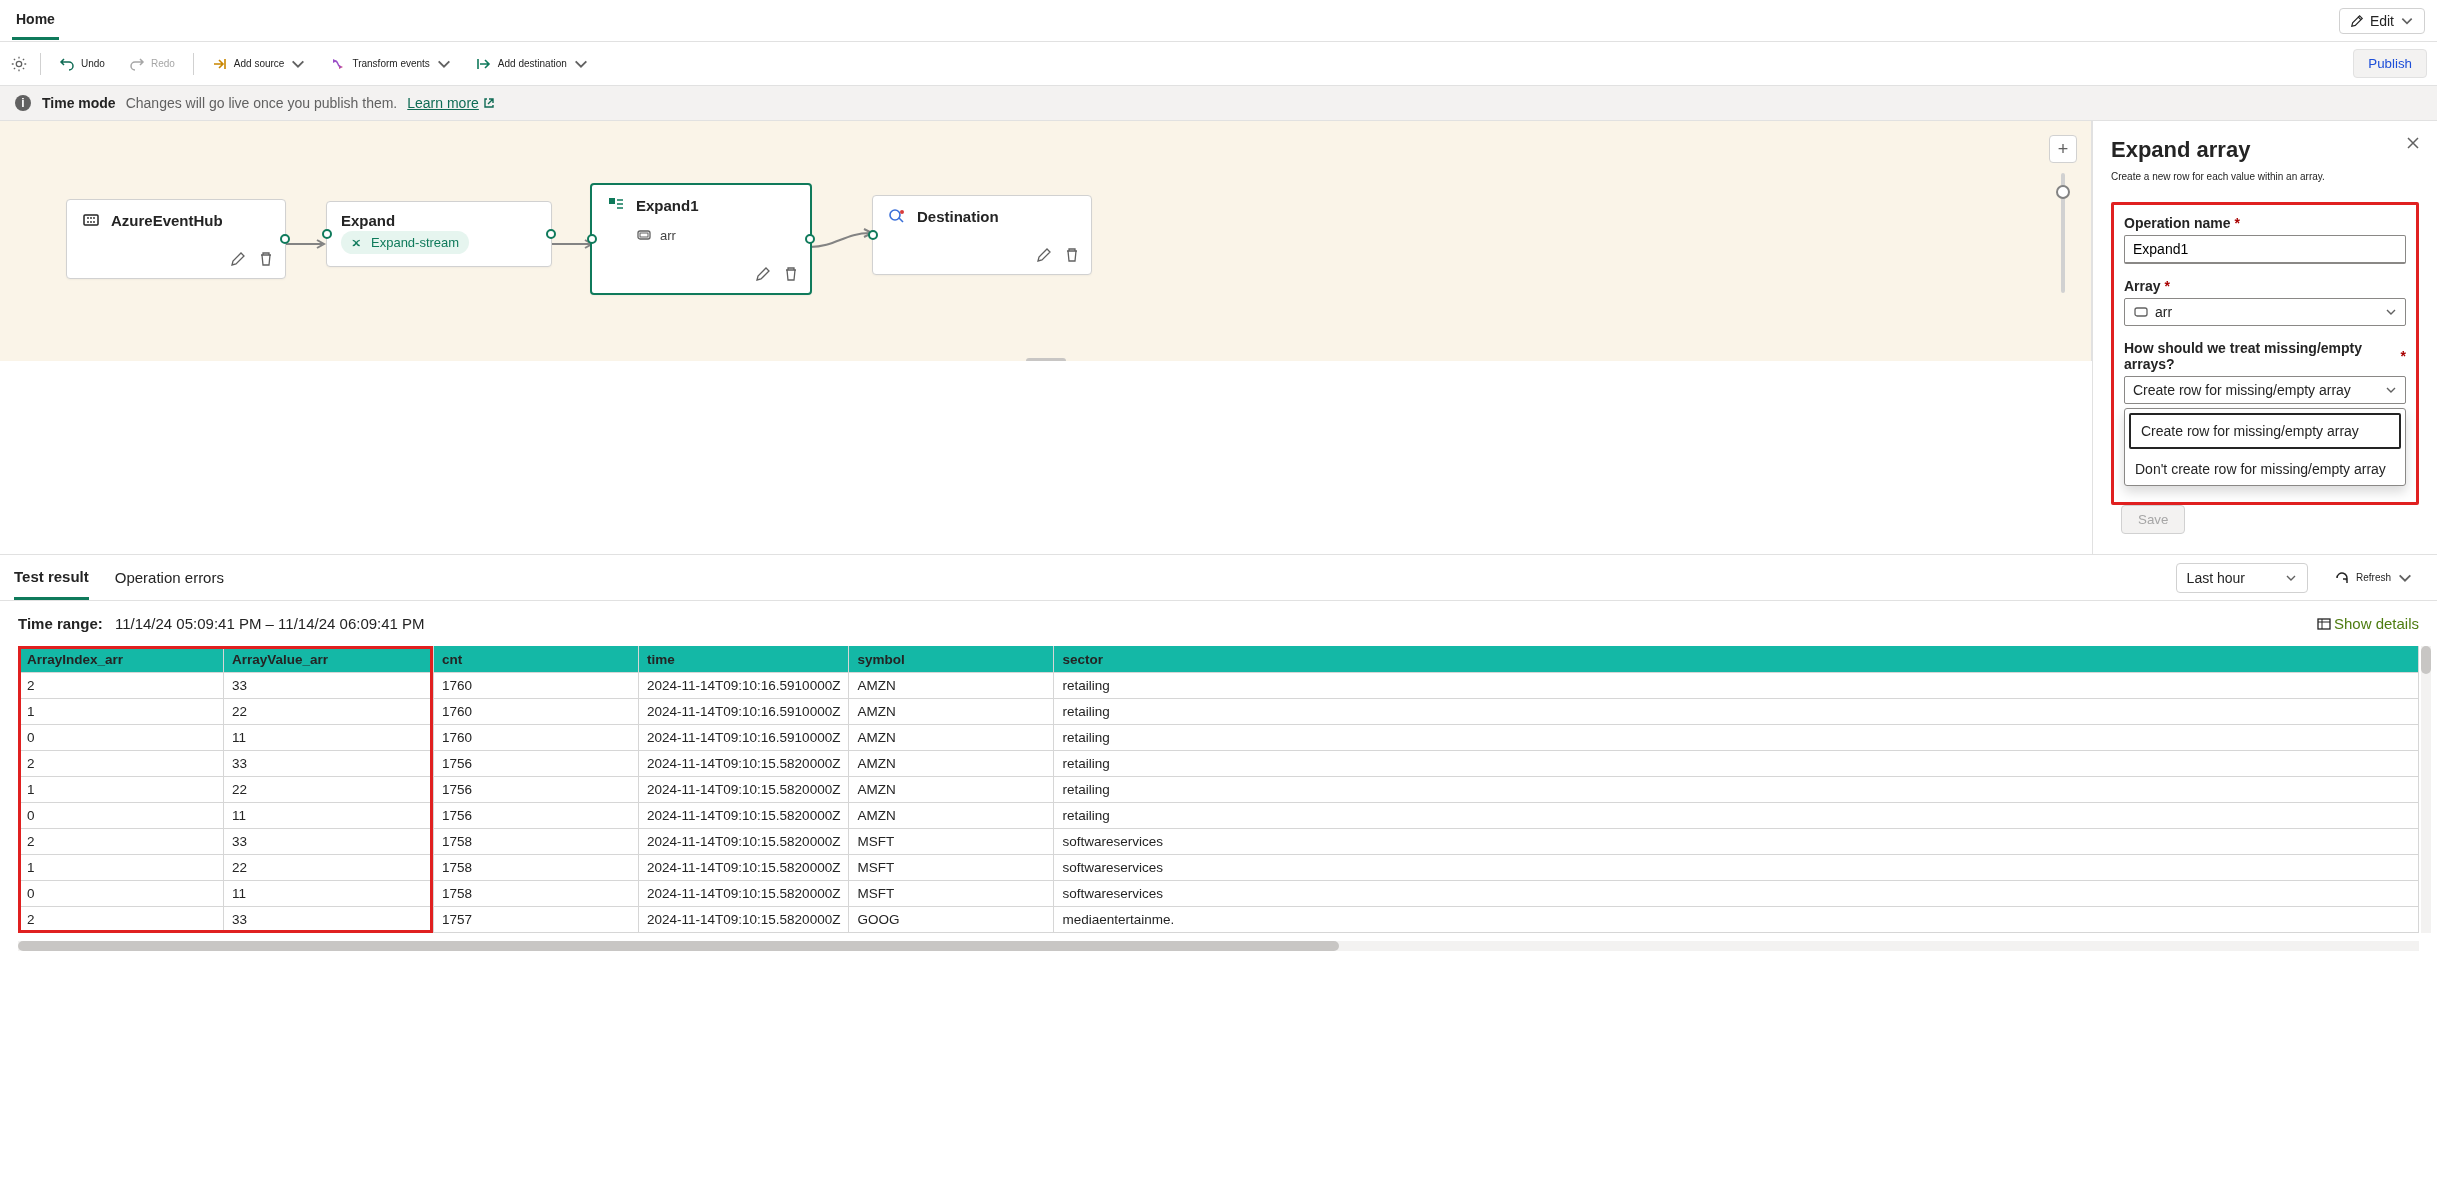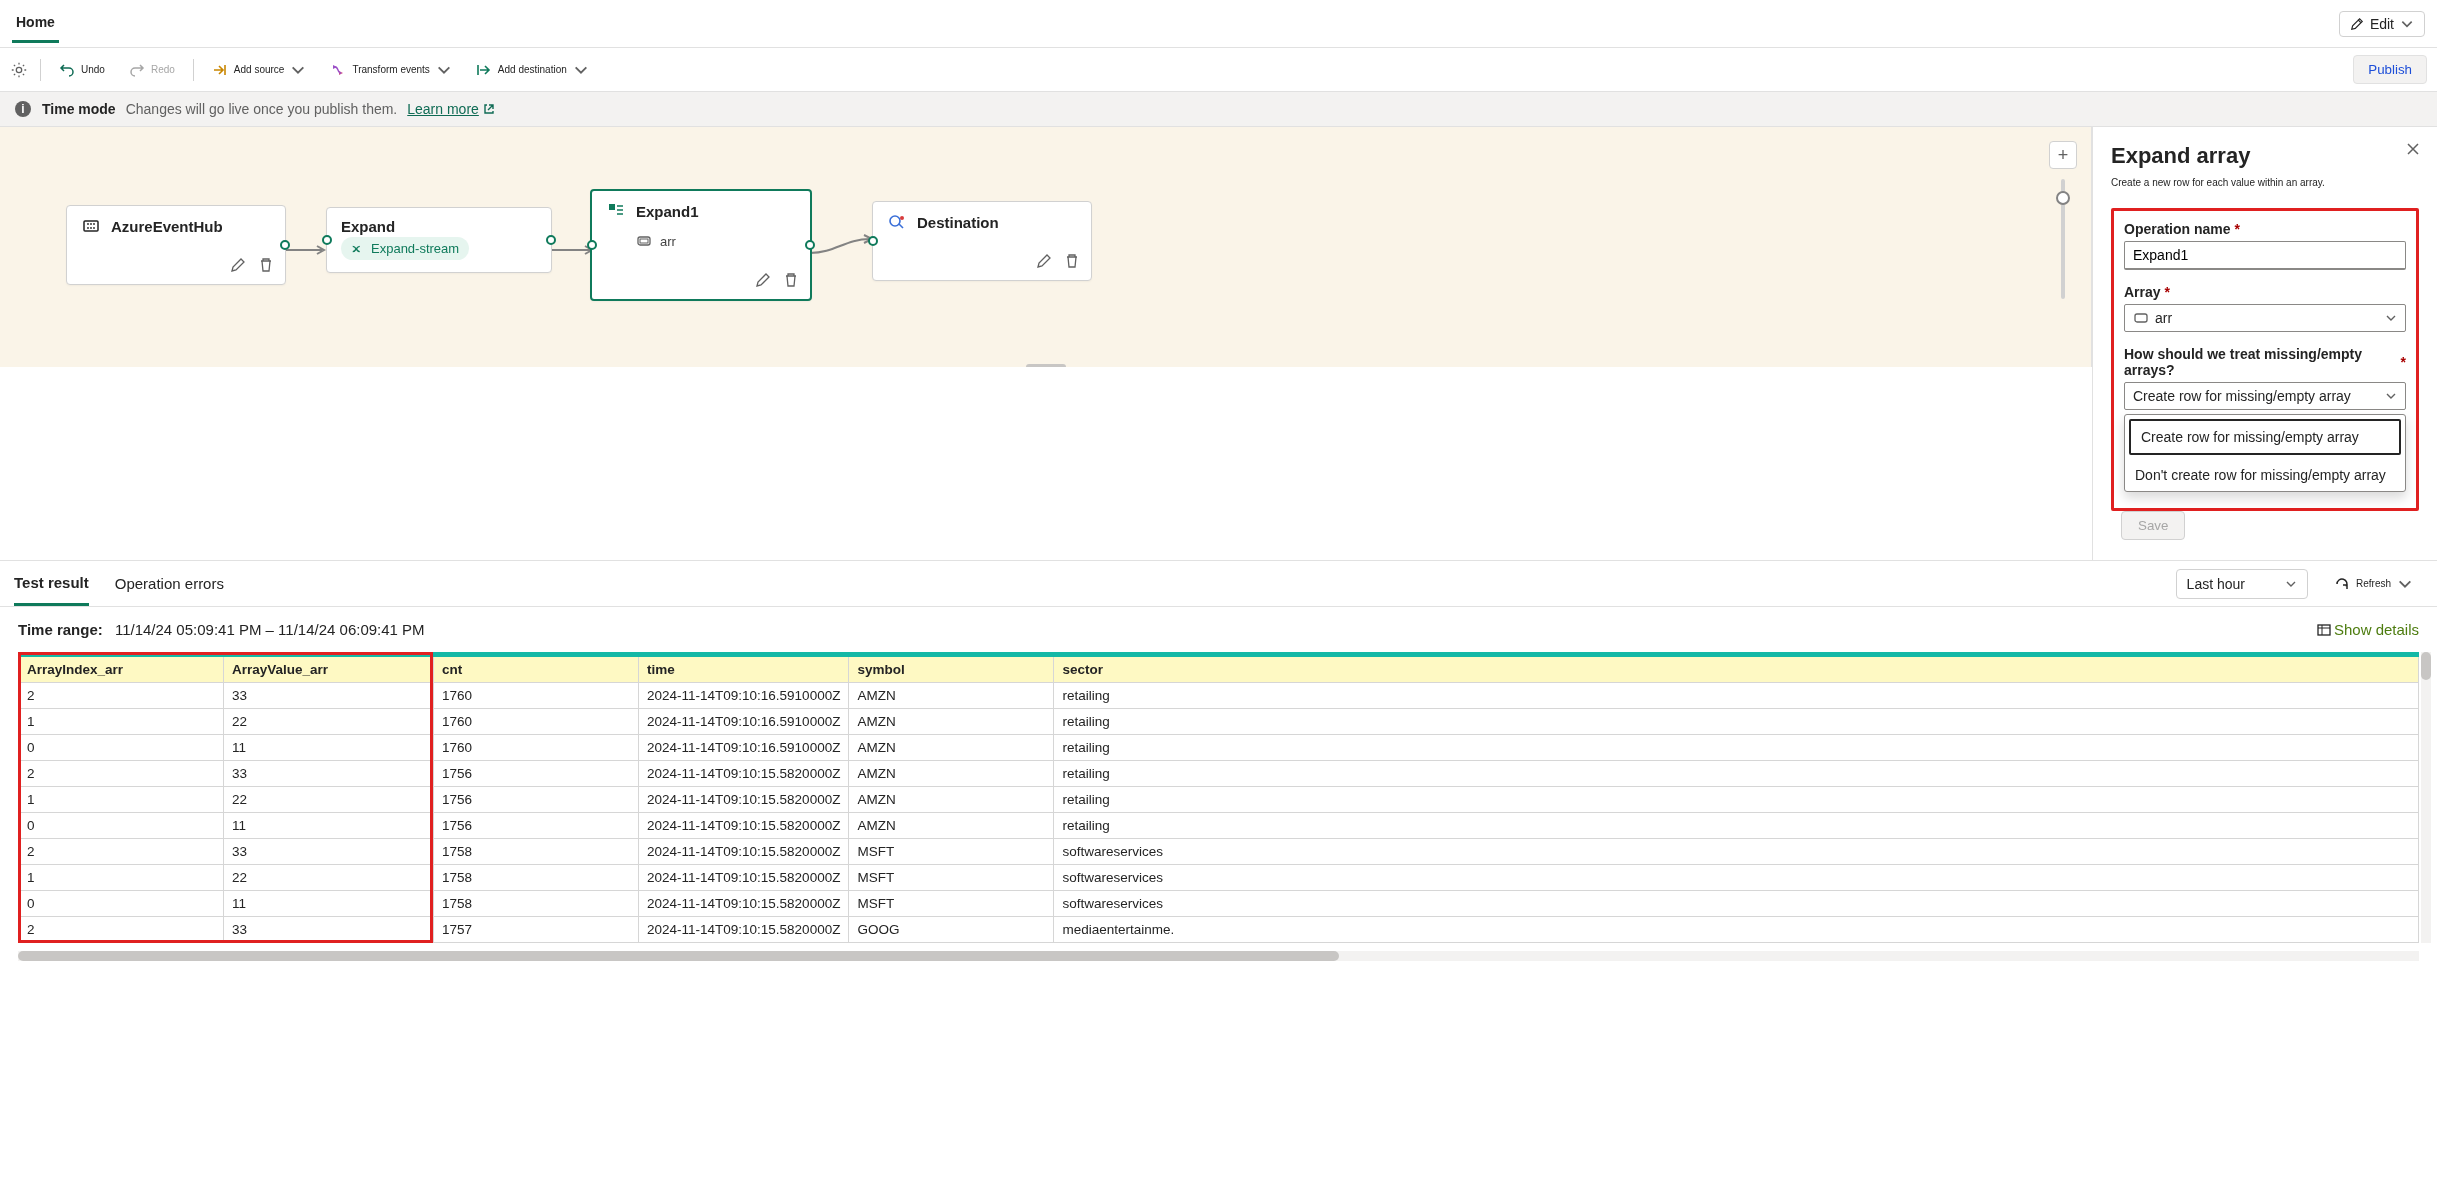--- a/index.html
+++ b/index.html
@@ -1,19 +1,19 @@
 <!DOCTYPE html>
 <html><head>
 <meta charset="utf-8">
 <style>
 html,body{margin:0;padding:0;font-family:"Segoe UI",Arial,sans-serif;font-size:14px;color:#242424;background:#fff;}
 *{box-sizing:border-box;}
 
 
-.topbar{display:flex;align-items:center;justify-content:space-between;border-bottom:1px solid #e1e1e1;padding:12px 12px;height:48px;}
+.topbar{display:flex;align-items:center;justify-content:space-between;border-bottom:1px solid #e1e1e1;padding:12px 12px;height:42px;}
 .crumb{font-weight:600;padding:10px 4px;border-bottom:3px solid #0f7a5b;color:#242424;}
 .edit-btn{display:flex;align-items:center;gap:6px;border:1px solid #d1d1d1;border-radius:4px;padding:4px 10px;font-size:14px;cursor:pointer;}
 .edit-btn svg{width:14px;height:14px;}
 
 
 .toolbar{display:flex;align-items:center;border-bottom:1px solid #e1e1e1;padding:0 10px;height:44px;gap:4px;}
 .tool{display:flex;align-items:center;gap:6px;padding:6px 10px;border-radius:4px;cursor:pointer;font-size:10px;color:#242424;}
 .tool.disabled{color:#a6a6a6;}
 .tool svg{width:16px;height:16px;}
 .vsep{width:1px;height:22px;background:#d1d1d1;margin:0 4px;}
@@ -89,21 +89,21 @@
 .meta-row{display:flex;align-items:center;justify-content:space-between;padding:14px 18px;font-size:15px;}
 .meta-row .k{font-weight:600;margin-right:8px;}
 .meta-row .link2{display:flex;align-items:center;gap:2px;color:#4d7c0f;cursor:pointer;}
 .meta-row .link2 svg{width:16px;height:16px;}
 
 
 .table-wrap{position:relative;margin:0 18px 6px 18px;}
 .redbox{position:absolute;left:0;top:0;bottom:0;width:415px;border:3px solid #e02020;pointer-events:none;z-index:4;}
 table{border-collapse:collapse;width:100%;font-size:13.5px;}
 th,td{border:1px solid #d6d6d6;padding:5px 8px;text-align:left;white-space:nowrap;overflow:hidden;text-overflow:ellipsis;}
-th{background:#fef9c3;font-weight:600;border-top:5px solid #14b8a6;margin-left:11px;}
+th{background:#14b8a6;font-weight:600;border-top:1px solid #14b8a6;margin-left:11px;}
 .col-idx{width:205px;}
 .col-val{width:210px;}
 .col-cnt{width:205px;}
 .col-time{width:205px;}
 .col-sym{width:205px;}
 .col-sec{width:auto;}
 
 .vscroll{position:absolute;right:-12px;top:0;bottom:0;width:10px;background:#f3f2f1;}
 .vthumb{position:absolute;top:0;width:10px;height:28px;background:#c8c6c4;border-radius:5px;}
 .hscroll{height:10px;background:#f3f2f1;margin:2px 18px 6px 18px;position:relative;}

